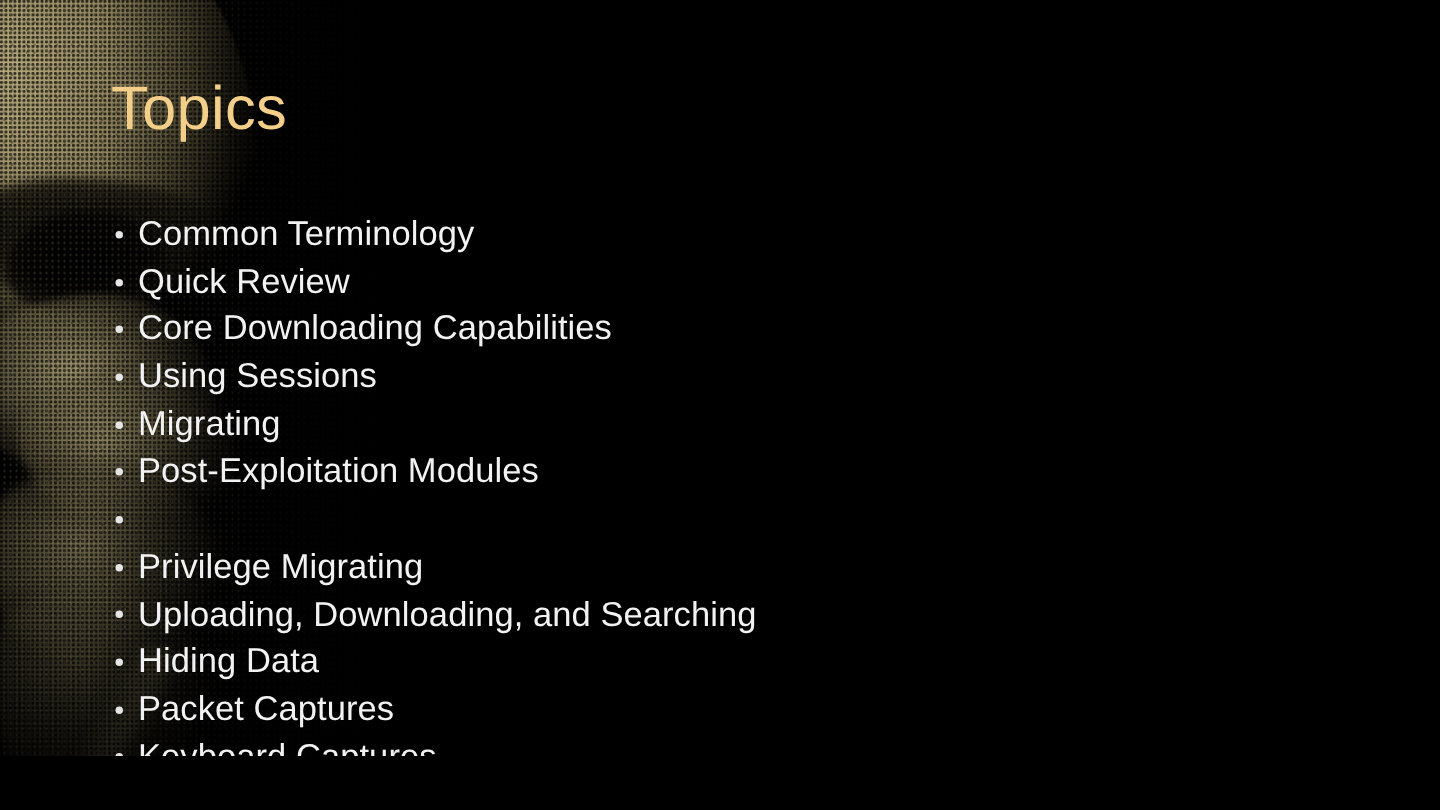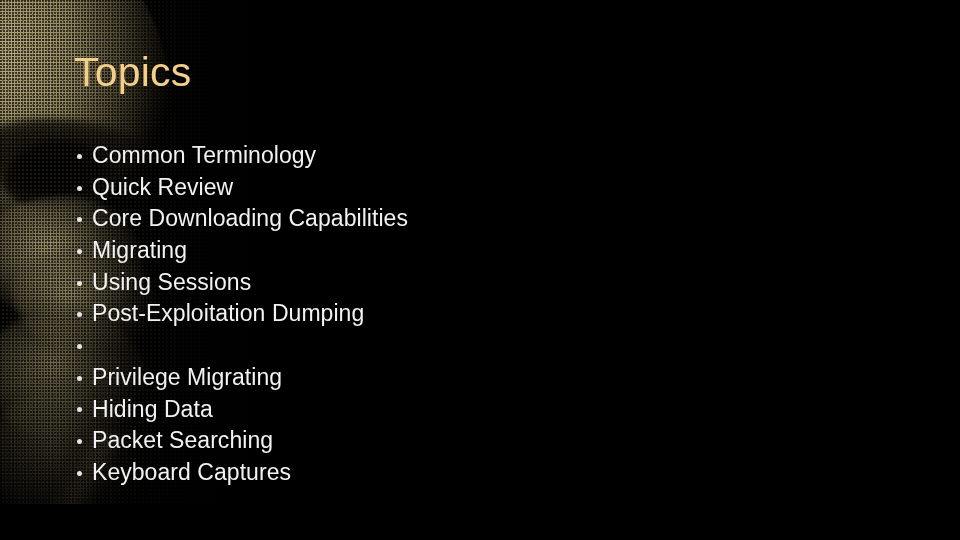--- a/index.html
+++ b/index.html
@@ -314,44 +314,48 @@
       <li class="bullet-item">
         <span class="bullet-dot"></span>
         <span class="bullet-text">Quick Review</span>
       </li>
       <li class="bullet-item">
         <span class="bullet-dot"></span>
         <span class="bullet-text">Core Downloading Capabilities</span>
       </li>
       <li class="bullet-item">
         <span class="bullet-dot"></span>
+        <span class="bullet-text">Using Sessions</span>
+      </li>
+      <li class="bullet-item">
+        <span class="bullet-dot"></span>
         <span class="bullet-text">Migrating</span>
       </li>
       <li class="bullet-item">
         <span class="bullet-dot"></span>
-        <span class="bullet-text">Using Sessions</span>
-      </li>
-      <li class="bullet-item">
-        <span class="bullet-dot"></span>
-        <span class="bullet-text">Post-Exploitation Dumping</span>
+        <span class="bullet-text">Post-Exploitation Modules</span>
       </li>
       <li class="bullet-item">
         <span class="bullet-dot"></span>
       </li>
       <li class="bullet-item">
         <span class="bullet-dot"></span>
         <span class="bullet-text">Privilege Migrating</span>
       </li>
       <li class="bullet-item">
         <span class="bullet-dot"></span>
+        <span class="bullet-text">Uploading, Downloading, and Searching</span>
+      </li>
+      <li class="bullet-item">
+        <span class="bullet-dot"></span>
         <span class="bullet-text">Hiding Data</span>
       </li>
       <li class="bullet-item">
         <span class="bullet-dot"></span>
-        <span class="bullet-text">Packet Searching</span>
+        <span class="bullet-text">Packet Captures</span>
       </li>
       <li class="bullet-item">
         <span class="bullet-dot"></span>
         <span class="bullet-text">Keyboard Captures</span>
       </li>
     </ul>
 
   </div>
 </div>
 

